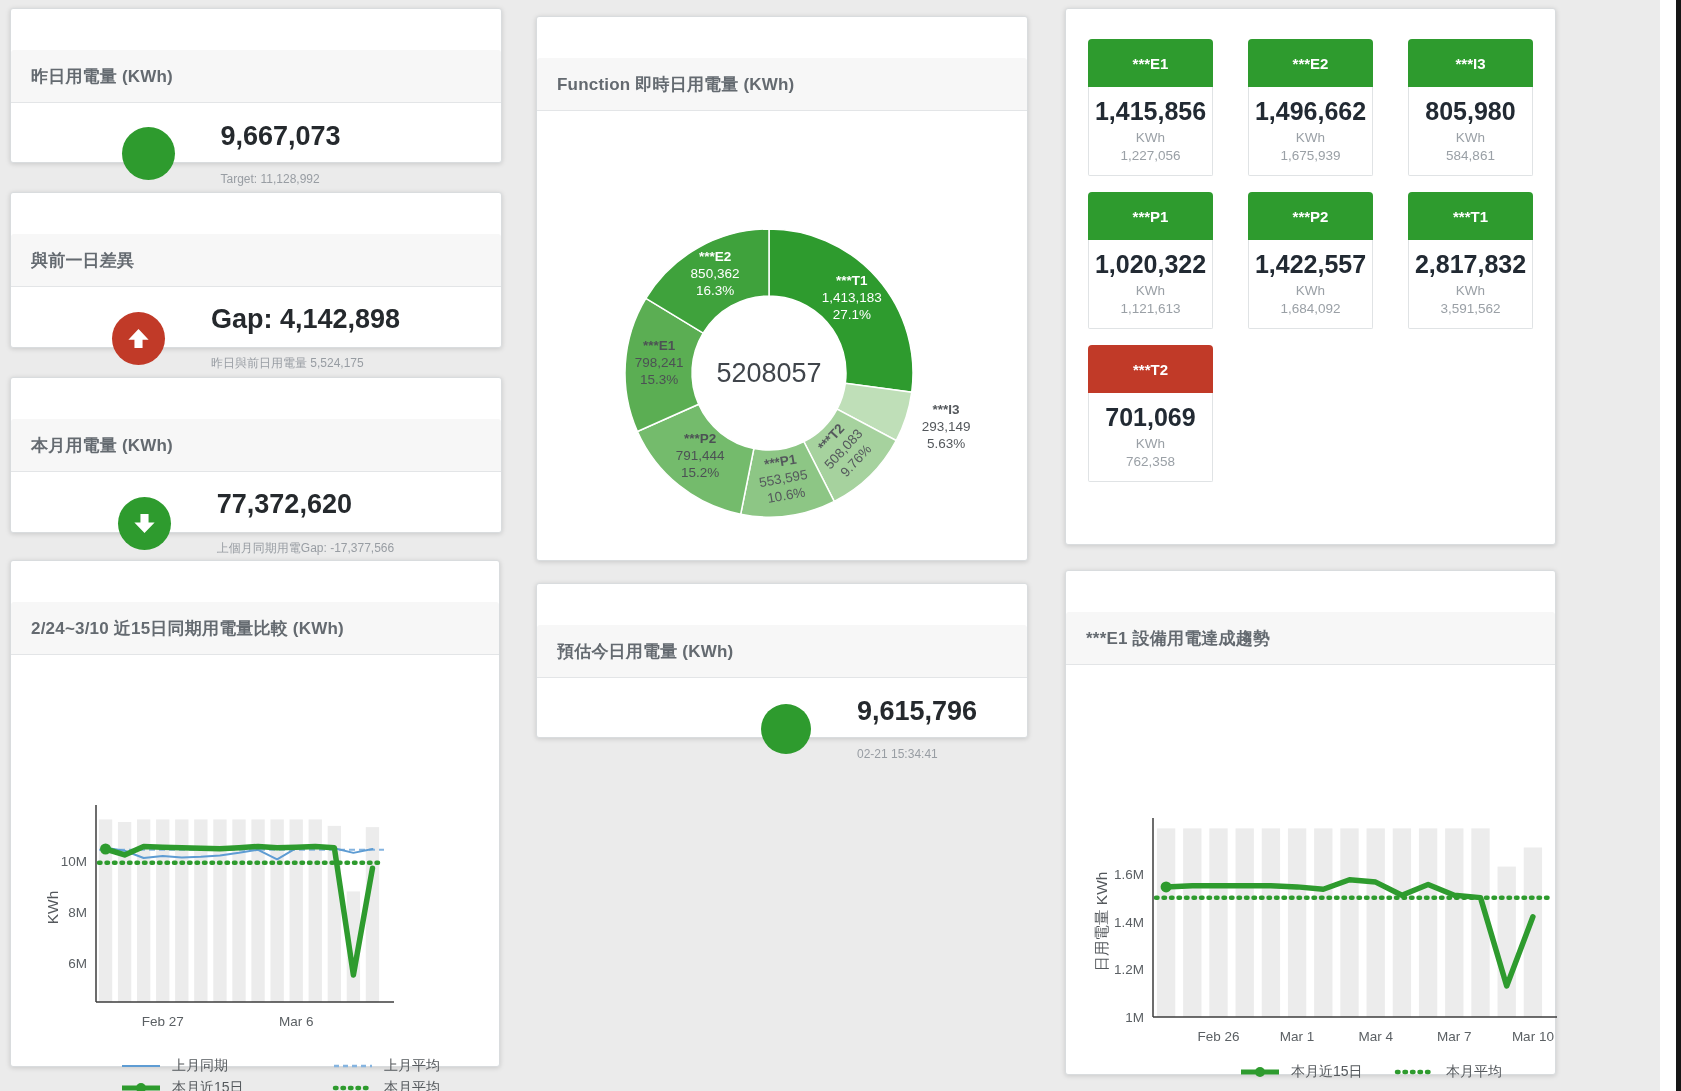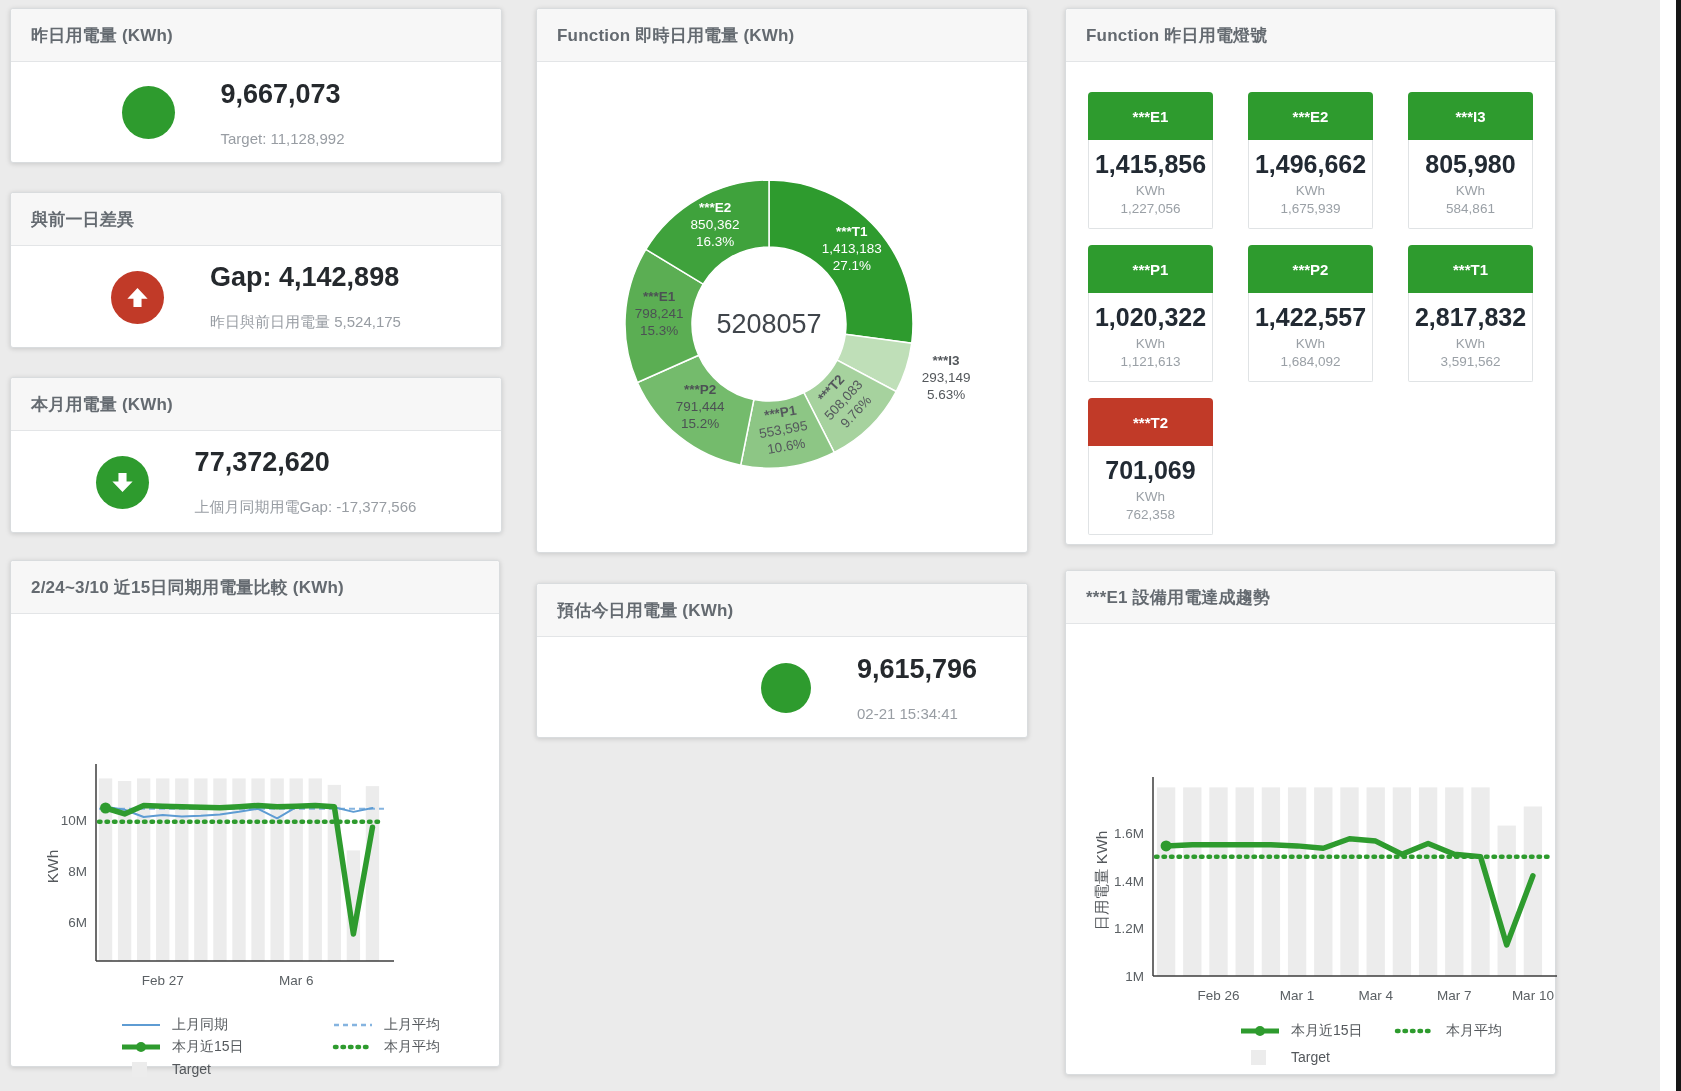--- a/index.html
+++ b/index.html
@@ -7,30 +7,30 @@
     position:relative;width:1681px;height:1091px;background:#ebebeb;
     font-family:"Liberation Sans","DejaVu Sans",sans-serif;overflow:hidden;
   }
   .card{
     position:absolute;background:#fff;border:1px solid #d9dcde;border-radius:3px;
     box-shadow:0 1px 5px rgba(0,0,0,.15);box-sizing:border-box;
   }
   .card-h{
     height:52px;display:flex;align-items:center;padding:0 20px;background:#f7f7f7;
     border-bottom:1px solid #e3e5e7;border-radius:3px 3px 0 0;
-    font-size:17px;font-weight:700;color:#646a70;letter-spacing:.2px;
+    font-size:17px;font-weight:700;color:#646a70;letter-spacing:.2px;margin-top:41px;
   }
   .kpi{display:flex;align-items:center;justify-content:center;gap:46px;height:calc(100% - 52px)}
   .ind{width:53px;height:53px;border-radius:50%;display:flex;align-items:center;justify-content:center;flex:0 0 auto}
   .ind.small{width:50px;height:50px}
   .ind.green{background:#2E9B2E}
   .ind.red{background:#C13A28}
   .kpi-t{min-width:170px}
   .kpi-v{font-size:27px;font-weight:700;color:#25292d}
-  .kpi-s{font-size:15px;color:#989da3;margin-top:20px}
+  .kpi-s{font-size:12px;color:#989da3;margin-top:20px}
   .est{transform:translateX(112px)}
   .chart-body{height:calc(100% - 52px);position:relative}
   .tiles{padding:30px 0 0 22px;display:grid;grid-template-columns:repeat(3,125px);column-gap:35px;row-gap:16px}
   .tile{width:125px}
   .tile-h{height:48px;border-radius:4px 4px 0 0;display:flex;align-items:center;justify-content:center;color:#fff;font-size:15px;font-weight:700}
   .tile-b{border:1px solid #e0e3e5;border-top:0;border-radius:0 0 2px 2px;text-align:center;padding:10px 2px 12px;background:#fff}
   .tile-v{font-size:25px;font-weight:700;color:#222a33}
   .tile-u{font-size:13.5px;color:#9aa0a6;margin-top:4px}
   .tile-s{font-size:13.5px;color:#9aa0a6;margin-top:3px}
   .legend-row{display:flex;align-items:center;height:22px}
@@ -167,21 +167,21 @@
               <svg width="42" height="16">
                 <rect x="12" y="1" width="15" height="15" fill="#ececec"></rect>
               </svg>
               <span class="legend-label">Target</span>
             </span>
           </div>
         </div>
     </div>
   </section>
 
-  <section class="card" style="left:536px;top:8px;width:492px;height:545px">
+  <section class="card" style="left:536px;top:16px;width:492px;height:545px">
     <header class="card-h">
       <span>Function 即時日用電量 (KWh)</span>
     </header>
     <div class="chart-body">
       <div id="donut-chart"><svg width="492" height="493">
             <path d="M 232 118 A 144 144 0 0 1 374.7068314644217 281.2551357664686 L 308.3085140469477 272.2961489862367 A 77 77 0 0 0 232 185 Z" fill="#2E9B2E" stroke="#ffffff" stroke-width="1.5"></path>
             <g>
               <text x="314.81897810666874" y="173.6051323271662" text-anchor="middle" font-size="13.5" font-weight="600" fill="#ffffff">***T1</text>
               <text x="314.81897810666874" y="190.6051323271662" text-anchor="middle" font-size="13.5" font-weight="400" fill="#ffffff">1,413,183</text>
               <text x="314.81897810666874" y="207.6051323271662" text-anchor="middle" font-size="13.5" font-weight="400" fill="#ffffff">27.1%</text>
@@ -234,23 +234,20 @@
     <div class="kpi est">
       <span class="ind green small"></span>
       <div class="kpi-t">
         <div class="kpi-v">9,615,796</div>
         <div class="kpi-s">02-21 15:34:41</div>
       </div>
     </div>
   </section>
 
   <section class="card" style="left:1065px;top:8px;width:491px;height:537px">
-    <header class="card-h">
-      <span>Function 昨日用電燈號</span>
-    </header>
     <div class="tiles" id="lamp-tiles">
         <div class="tile">
           <div class="tile-h" style="background: rgb(46, 155, 46);">***E1</div>
           <div class="tile-b">
             <div class="tile-v">1,415,856</div>
             <div class="tile-u">KWh</div>
             <div class="tile-s">1,227,056</div>
           </div>
         </div>
         <div class="tile">

